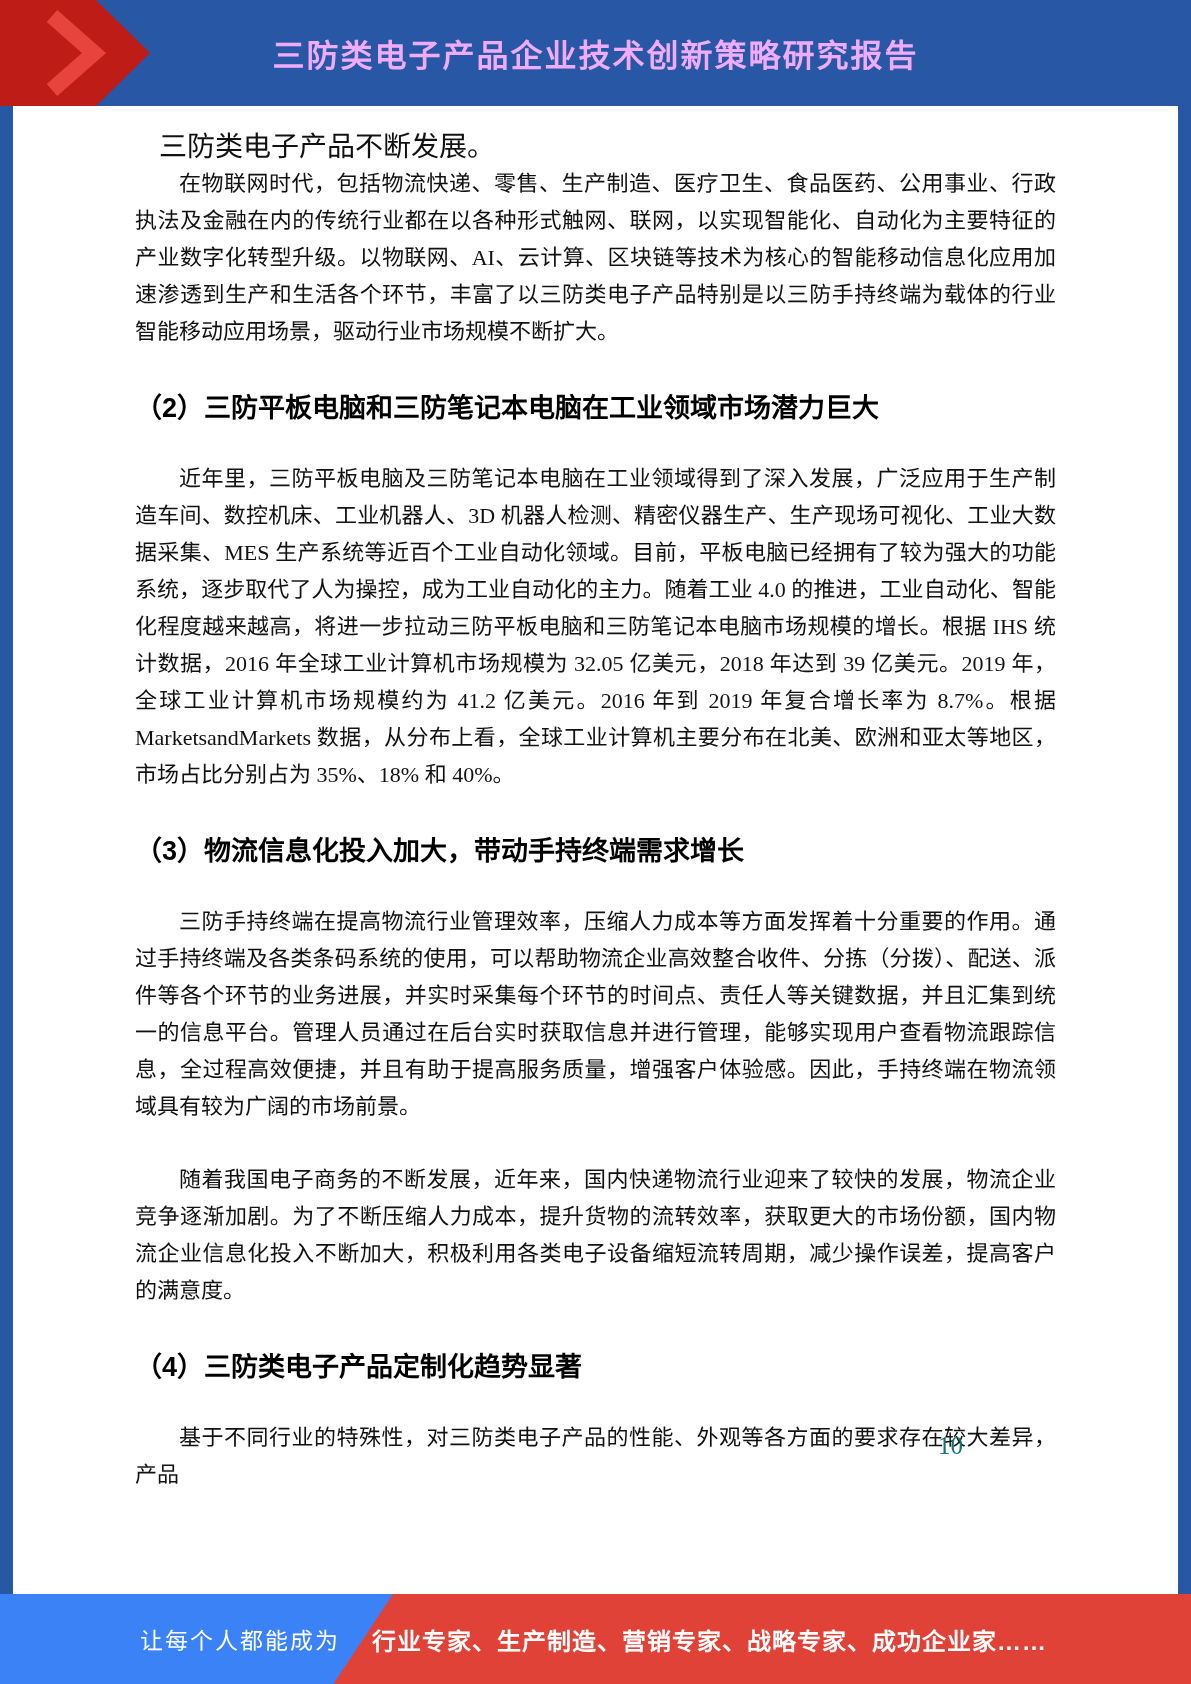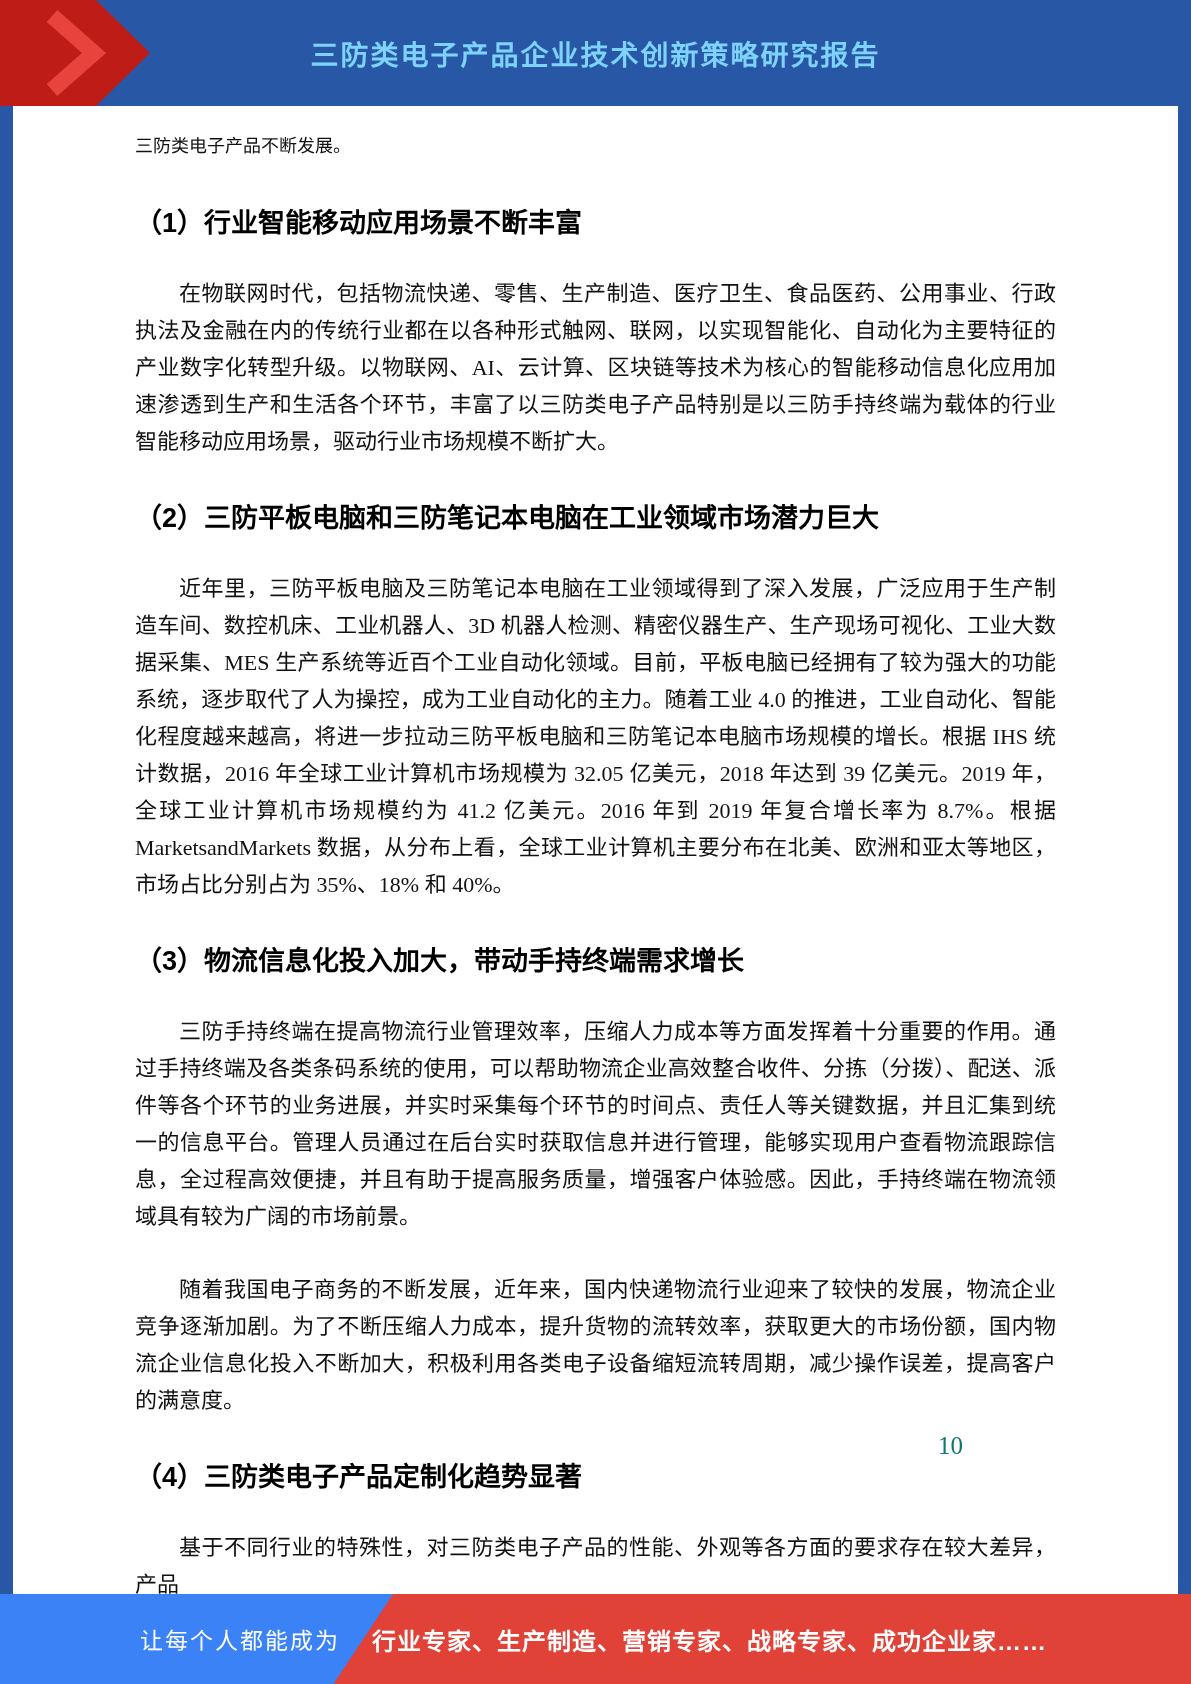--- a/index.html
+++ b/index.html
@@ -9,27 +9,27 @@
   .page { position:relative; width:1191px; height:1684px; background:#ffffff; overflow:hidden; }
 
   
   .frame-left, .frame-right { position:absolute; top:0; bottom:0; width:13px; background:#2857A6; z-index:1; }
   .frame-left { left:0; }
   .frame-right { right:0; }
 
   
   .header { position:absolute; top:0; left:0; width:100%; height:106px; background:#2857A6; z-index:2;
             display:flex; align-items:center; justify-content:center; }
-  .header-title { color:#7dd3fc; font-family:"Liberation Sans", sans-serif; font-weight:bold;
-                  font-size:28px; letter-spacing:2px; }
+  .header-title { color:#f0abfc; font-family:"Liberation Sans", sans-serif; font-weight:bold;
+                  font-size:32px; letter-spacing:2px; }
   .header-arrow { position:absolute; left:0; top:0; width:152px; height:106px; }
 
   
   .content { position:absolute; top:106px; left:135px; width:921px; z-index:0; }
-  .intro { font-size:18px; line-height:37px; margin-top:22px; }
+  .intro { font-size:28px; line-height:37px; margin-top:22px;margin-left:24px; }
   .section-heading { font-family:"Liberation Sans", sans-serif; font-weight:bold; font-size:27px;
                      color:#000; margin:38px 0 32px 0; line-height:40px; }
   .para { font-size:22px; line-height:37px; text-align:justify; text-indent:2em; margin-bottom:36px; }
   .para:last-child { margin-bottom:0; }
 
   .page-number { position:absolute; left:938px; top:1432px; font-size:25px; color:#0f766e; z-index:0; }
 
   
   .footer { position:absolute; bottom:0; left:0; width:100%; height:90px; background:#3b82f6; z-index:2; }
   .footer-red { position:absolute; inset:0; background:#E04238;
@@ -54,21 +54,20 @@
         <polygon points="0,0 96,0 150,53 96,106 0,106" fill="#BE1C17"></polygon>
         <polyline points="52,16 94,53 52,90" fill="none" stroke="#E8433C" stroke-width="16"></polyline>
       </svg>
     </span>
     <div class="header-title">三防类电子产品企业技术创新策略研究报告</div>
   </div>
 
   <div class="content">
     <p class="intro">三防类电子产品不断发展。</p>
 
-    <h2 class="section-heading">（1）行业智能移动应用场景不断丰富</h2>
     <p class="para">在物联网时代，包括物流快递、零售、生产制造、医疗卫生、食品医药、公用事业、行政执法及金融在内的传统行业都在以各种形式触网、联网，以实现智能化、自动化为主要特征的产业数字化转型升级。以物联网、AI、云计算、区块链等技术为核心的智能移动信息化应用加速渗透到生产和生活各个环节，丰富了以三防类电子产品特别是以三防手持终端为载体的行业智能移动应用场景，驱动行业市场规模不断扩大。</p>
 
     <h2 class="section-heading">（2）三防平板电脑和三防笔记本电脑在工业领域市场潜力巨大</h2>
     <p class="para">近年里，三防平板电脑及三防笔记本电脑在工业领域得到了深入发展，广泛应用于生产制造车间、数控机床、工业机器人、3D 机器人检测、精密仪器生产、生产现场可视化、工业大数据采集、MES 生产系统等近百个工业自动化领域。目前，平板电脑已经拥有了较为强大的功能系统，逐步取代了人为操控，成为工业自动化的主力。随着工业 4.0 的推进，工业自动化、智能化程度越来越高，将进一步拉动三防平板电脑和三防笔记本电脑市场规模的增长。根据 IHS 统计数据，2016 年全球工业计算机市场规模为 32.05 亿美元，2018 年达到 39 亿美元。2019 年，全球工业计算机市场规模约为 41.2 亿美元。2016 年到 2019 年复合增长率为 8.7%。根据 MarketsandMarkets 数据，从分布上看，全球工业计算机主要分布在北美、欧洲和亚太等地区，市场占比分别占为 35%、18% 和 40%。</p>
 
     <h2 class="section-heading">（3）物流信息化投入加大，带动手持终端需求增长</h2>
     <p class="para">三防手持终端在提高物流行业管理效率，压缩人力成本等方面发挥着十分重要的作用。通过手持终端及各类条码系统的使用，可以帮助物流企业高效整合收件、分拣（分拨）、配送、派件等各个环节的业务进展，并实时采集每个环节的时间点、责任人等关键数据，并且汇集到统一的信息平台。管理人员通过在后台实时获取信息并进行管理，能够实现用户查看物流跟踪信息，全过程高效便捷，并且有助于提高服务质量，增强客户体验感。因此，手持终端在物流领域具有较为广阔的市场前景。</p>
     <p class="para">随着我国电子商务的不断发展，近年来，国内快递物流行业迎来了较快的发展，物流企业竞争逐渐加剧。为了不断压缩人力成本，提升货物的流转效率，获取更大的市场份额，国内物流企业信息化投入不断加大，积极利用各类电子设备缩短流转周期，减少操作误差，提高客户的满意度。</p>
 
     <h2 class="section-heading">（4）三防类电子产品定制化趋势显著</h2>

